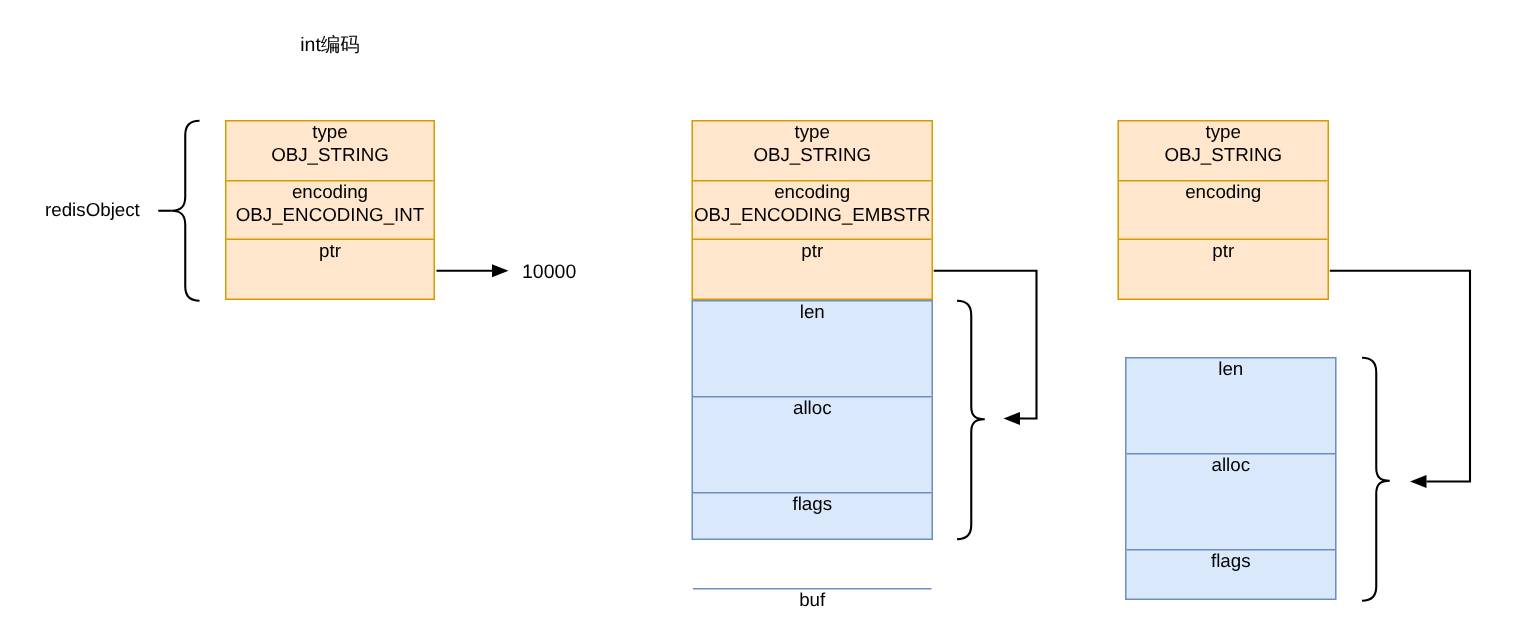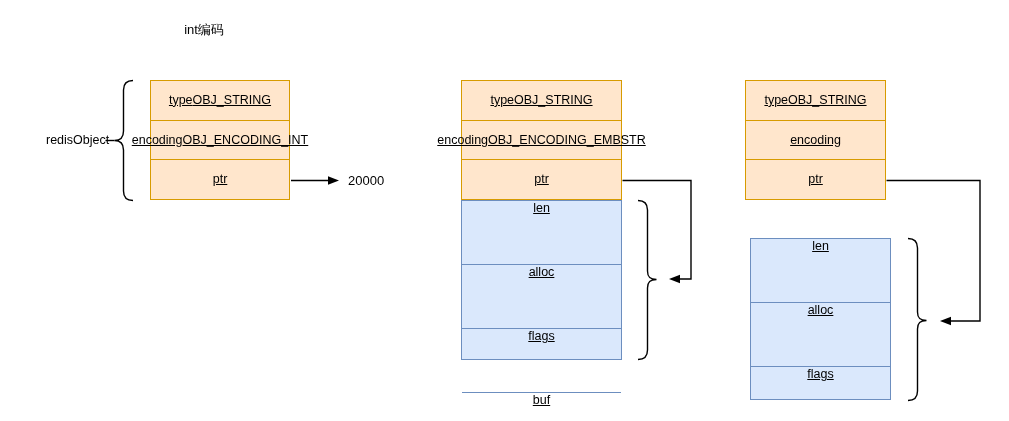--- a/index.html
+++ b/index.html
@@ -14,32 +14,31 @@
   }
   .overlay{position:absolute; left:0; top:0; width:1009px; height:421px; pointer-events:none;}
   .stroke{stroke:var(--line-color); stroke-width:1.4; fill:none;}
   .head{fill:var(--line-color); stroke:none;}
   .col-title{
     position:absolute; top:22px; transform:translateX(-50%);
     text-align:center; font-size:13px; line-height:16px; white-space:nowrap;
   }
   .side-label{
     position:absolute; left:30px; top:133px; width:62px; text-align:center;
-    font-size:12.5px; line-height:15px; white-space:nowrap;margin-left:16px;
+    font-size:12.5px; line-height:15px; white-space:nowrap;
   }
   .block{
     position:absolute; display:flex; flex-direction:column; box-sizing:border-box;
   }
   .block.orange{background:var(--orange-fill); border:1.3px solid var(--orange-border);}
   .block.blue{background:var(--blue-fill); border:1.3px solid var(--blue-border);}
   .row{
-    flex:1 1 0; display:flex; flex-direction:row; justify-content:center;
+    flex:1 1 0; display:flex; flex-direction:column; 
     align-items:center; text-align:center; font-size:12.5px; line-height:15px;
     white-space:nowrap;
-    text-decoration:underline;
   }
   .block.orange .row + .row{border-top:1.3px solid var(--orange-border);}
   .block.blue .row + .row{border-top:1.3px solid var(--blue-border);margin-top:48px;}
   .ptr-target{
     position:absolute; left:348px; top:173px; font-size:13px; line-height:15px;
     white-space:nowrap;
   }
 </style>
 </head>
 <body>
@@ -58,41 +57,41 @@
     <polygon class="head" points="669,279 680,274.7 680,283.3"></polygon>
 
     <path class="stroke" d="M 638 200.5 C 644.5 200.5 647.5 203.5 647.5 210 L 647.5 271 C 647.5 277 650 279.5 656.5 279.5 C 650 279.5 647.5 282 647.5 288 L 647.5 350 C 647.5 356.5 644.5 359.5 638 359.5"></path>
 
     <path class="stroke" d="M 886.5 180.5 L 980 180.5 L 980 321 L 951 321"></path>
     <polygon class="head" points="940,321 951,316.7 951,325.3"></polygon>
 
     <path class="stroke" d="M 908 238.5 C 914.5 238.5 917.5 241.5 917.5 248 L 917.5 312 C 917.5 318 920 320.5 926.5 320.5 C 920 320.5 917.5 323 917.5 329 L 917.5 391 C 917.5 397.5 914.5 400.5 908 400.5"></path>
   </svg>
 
-  <div class="col-title" style="left:204px;">
+  <div class="col-title" style="left:220px;">
     <div>int编码</div>
   </div>
 
   <div class="side-label">redisObject</div>
 
   <div class="block orange" style="left:150px; top:80px; width:140px; height:120px;">
     <div class="row">
       <span>type</span>
       <span>OBJ_STRING</span>
     </div>
     <div class="row">
       <span>encoding</span>
       <span>OBJ_ENCODING_INT</span>
     </div>
     <div class="row">
       <span>ptr</span>
     </div>
   </div>
 
-  <div class="ptr-target">20000</div>
+  <div class="ptr-target">10000</div>
 
   <div class="block orange" style="left:461px; top:80px; width:161px; height:120px;">
     <div class="row">
       <span>type</span>
       <span>OBJ_STRING</span>
     </div>
     <div class="row">
       <span>encoding</span>
       <span>OBJ_ENCODING_EMBSTR</span>
     </div>

